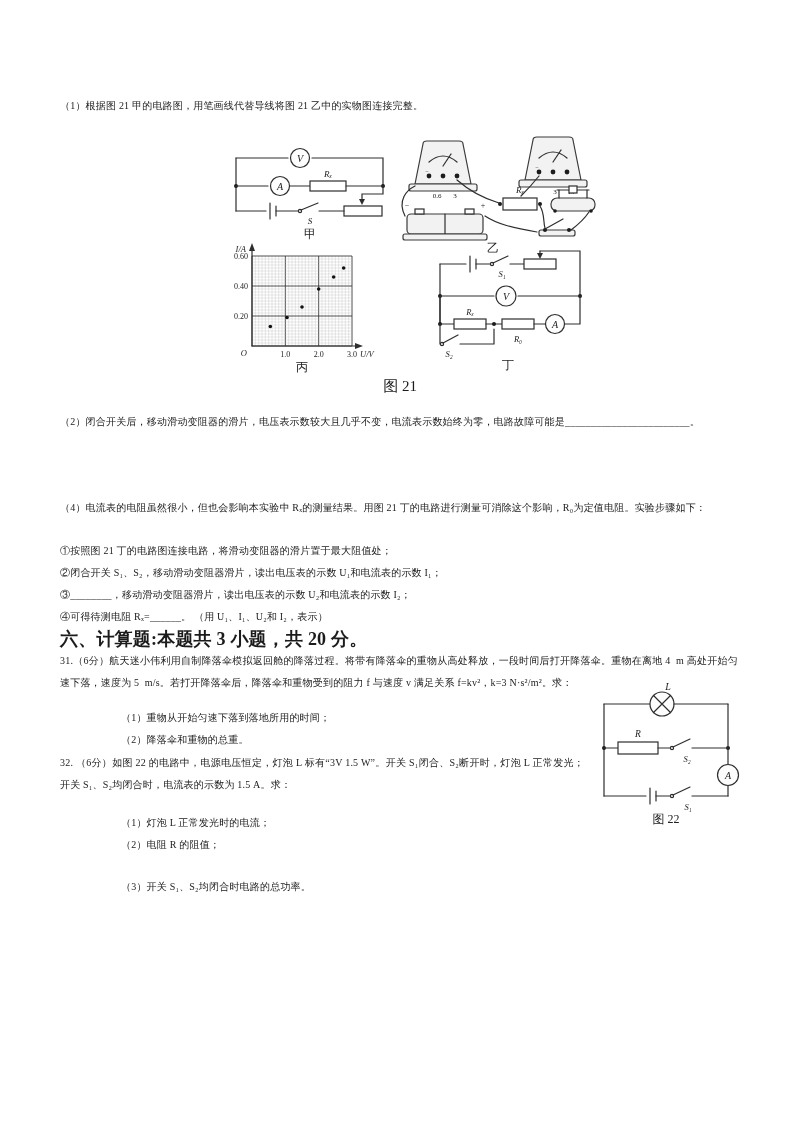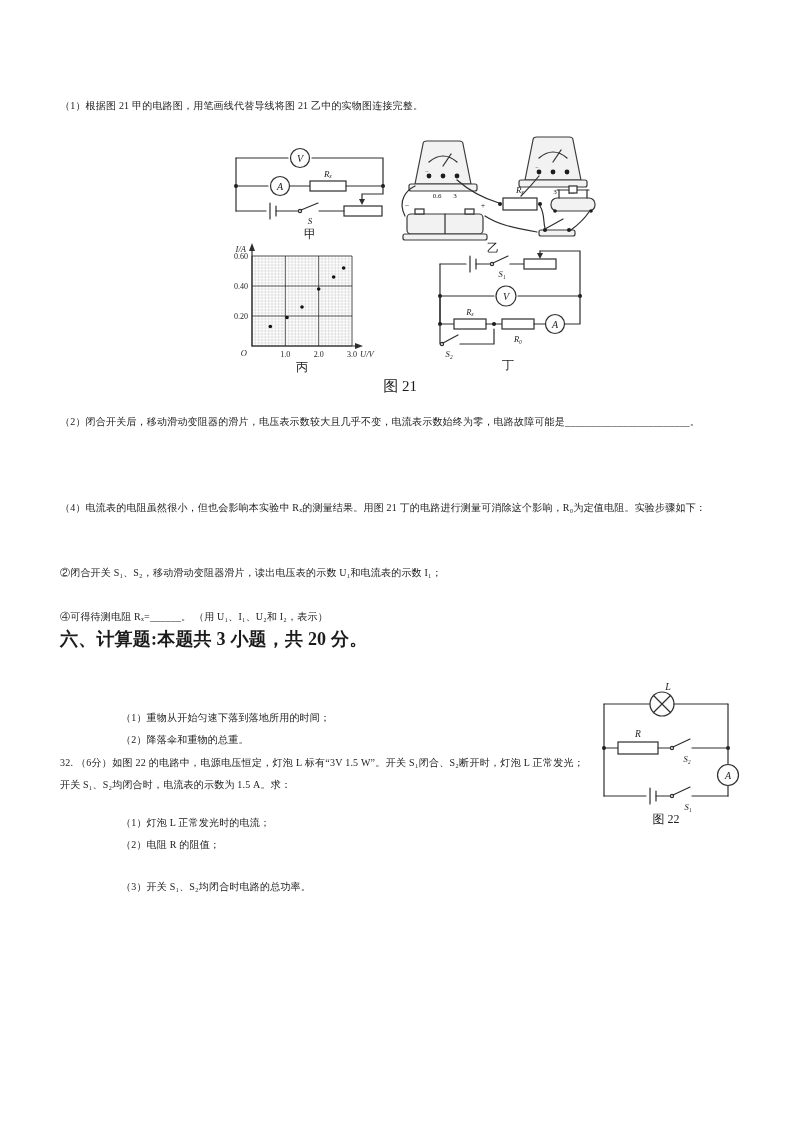--- a/index.html
+++ b/index.html
@@ -22,25 +22,28 @@
 </style>
 </head>
 <body>
 
 <div class="page">
 
   <div class="para" style="top:95px;left:60px;width:678px">（1）根据图 21 甲的电路图，用笔画线代替导线将图 21 乙中的实物图连接完整。</div>
 
   <div class="para" style="top:411px;left:60px;width:678px">（2）闭合开关后，移动滑动变阻器的滑片，电压表示数较大且几乎不变，电流表示数始终为零，电路故障可能是________________________。</div>
   <div class="para" style="top:497px;left:60px;width:678px">（4）电流表的电阻虽然很小，但也会影响本实验中 Rₓ的测量结果。用图 21 丁的电路进行测量可消除这个影响，R₀为定值电阻。实验步骤如下：</div>
+  <div class="para" style="top:540px;left:60px;width:678px">①按照图 21 丁的电路图连接电路，将滑动变阻器的滑片置于最大阻值处；</div>
   <div class="para" style="top:562px;left:60px;width:678px">②闭合开关 S₁、S₂，移动滑动变阻器滑片，读出电压表的示数 U₁和电流表的示数 I₁；</div>
+  <div class="para" style="top:584px;left:60px;width:678px">③________，移动滑动变阻器滑片，读出电压表的示数 U₂和电流表的示数 I₂；</div>
   <div class="para" style="top:606px;left:60px;width:678px">④可得待测电阻 Rₓ=______。 （用 U₁、I₁、U₂和 I₂，表示）</div>
 
   <div class="para bold" style="top:628px;left:60px;width:678px">六、计算题:本题共 3 小题，共 20 分。</div>
 
+  <div class="para" style="top:650px;left:60px;width:678px">31.（6分）航天迷小伟利用自制降落伞模拟返回舱的降落过程。将带有降落伞的重物从高处释放，一段时间后打开降落伞。重物在离地 4  m 高处开始匀速下落，速度为 5  m/s。若打开降落伞后，降落伞和重物受到的阻力 f 与速度 v 满足关系 f=kv²，k=3 N·s²/m²。求：</div>
   <div class="para sub" style="top:707px;width:500px">（1）重物从开始匀速下落到落地所用的时间；</div>
   <div class="para sub" style="top:729px;width:500px">（2）降落伞和重物的总重。</div>
 
   <div class="para" style="top:752px;left:60px;width:524px">32. （6分）如图 22 的电路中，电源电压恒定，灯泡 L 标有“3V 1.5 W”。开关 S₁闭合、S₂断开时，灯泡 L 正常发光；开关 S₁、S₂均闭合时，电流表的示数为 1.5 A。求：</div>
   <div class="para sub" style="top:812px;width:460px">（1）灯泡 L 正常发光时的电流；</div>
   <div class="para sub" style="top:834px;width:460px">（2）电阻 R 的阻值；</div>
   <div class="para sub" style="top:876px;width:460px">（3）开关 S₁、S₂均闭合时电路的总功率。</div>
 
 
   <svg style="left:222px;top:146px" width="175" height="95" viewBox="0 0 175 95">

